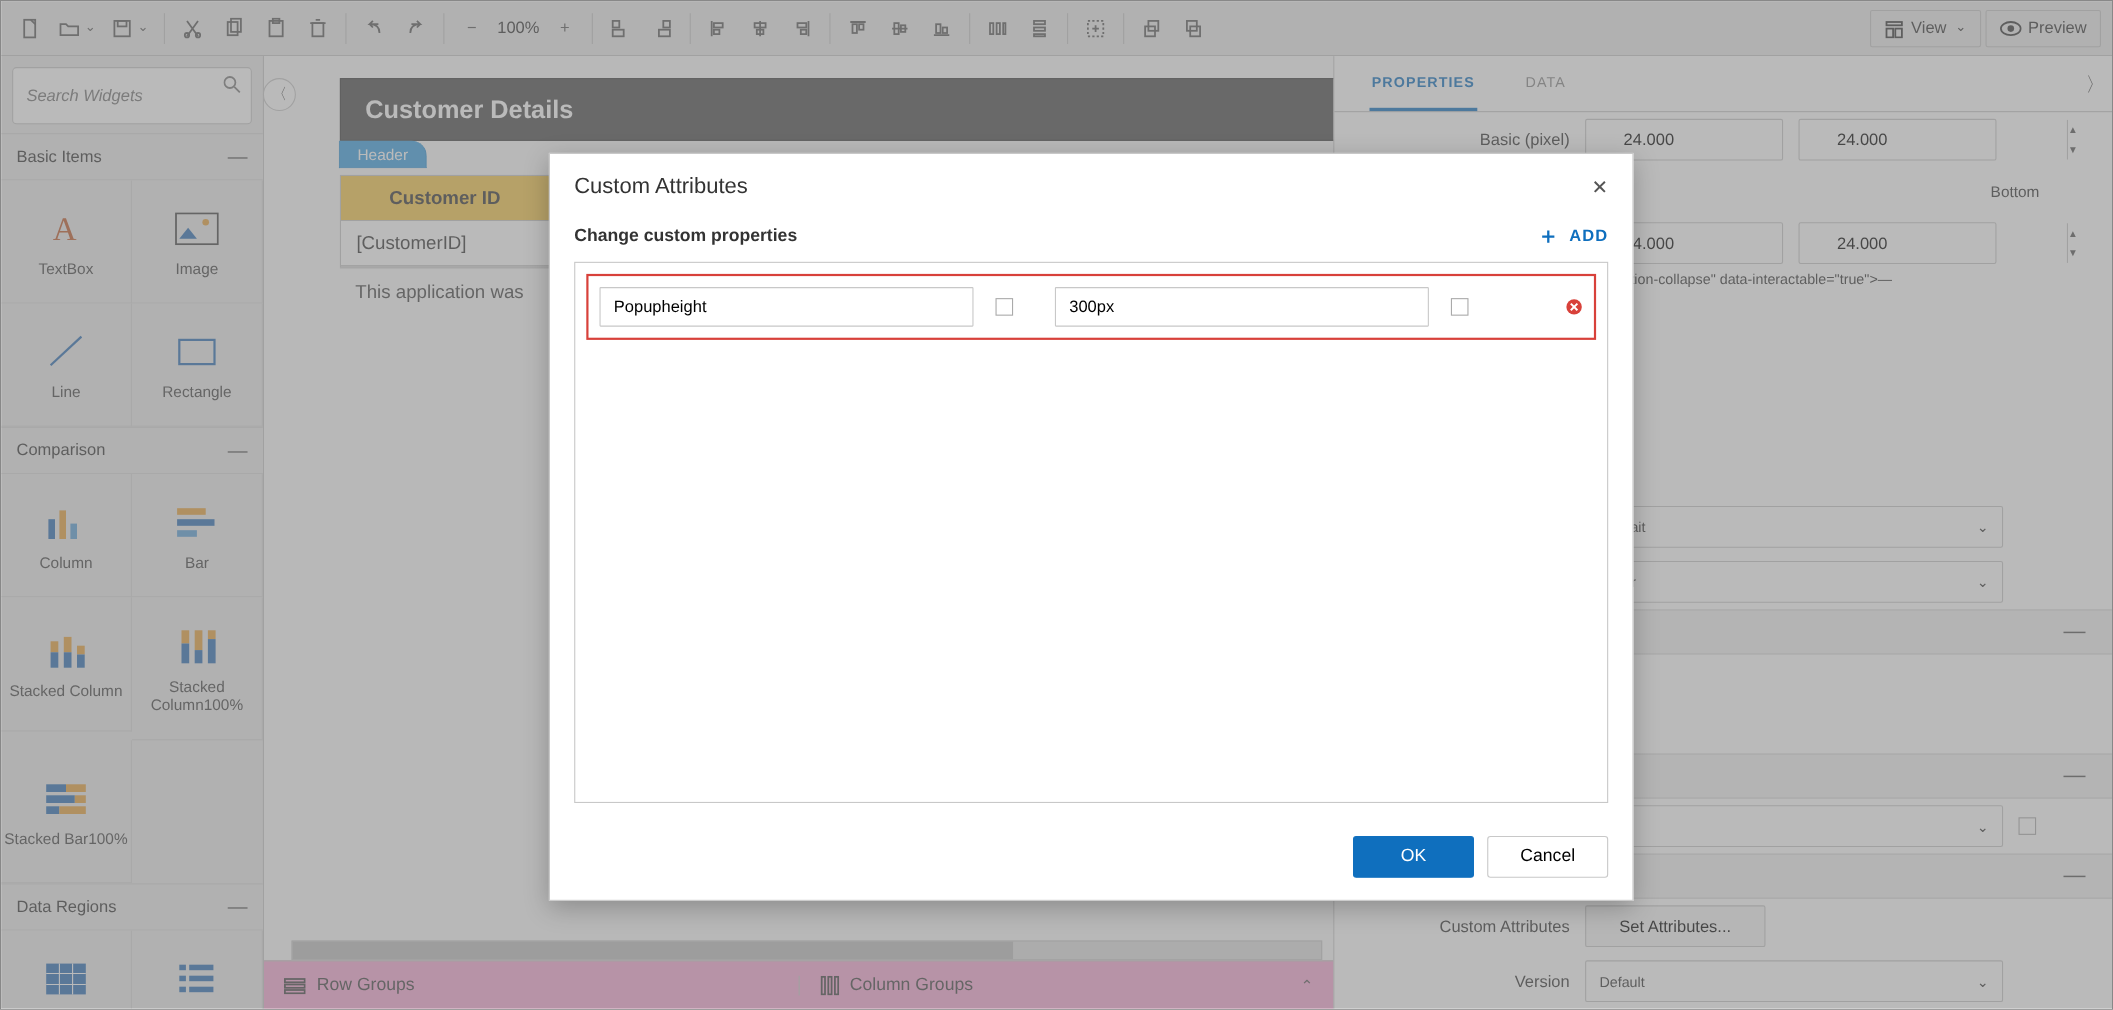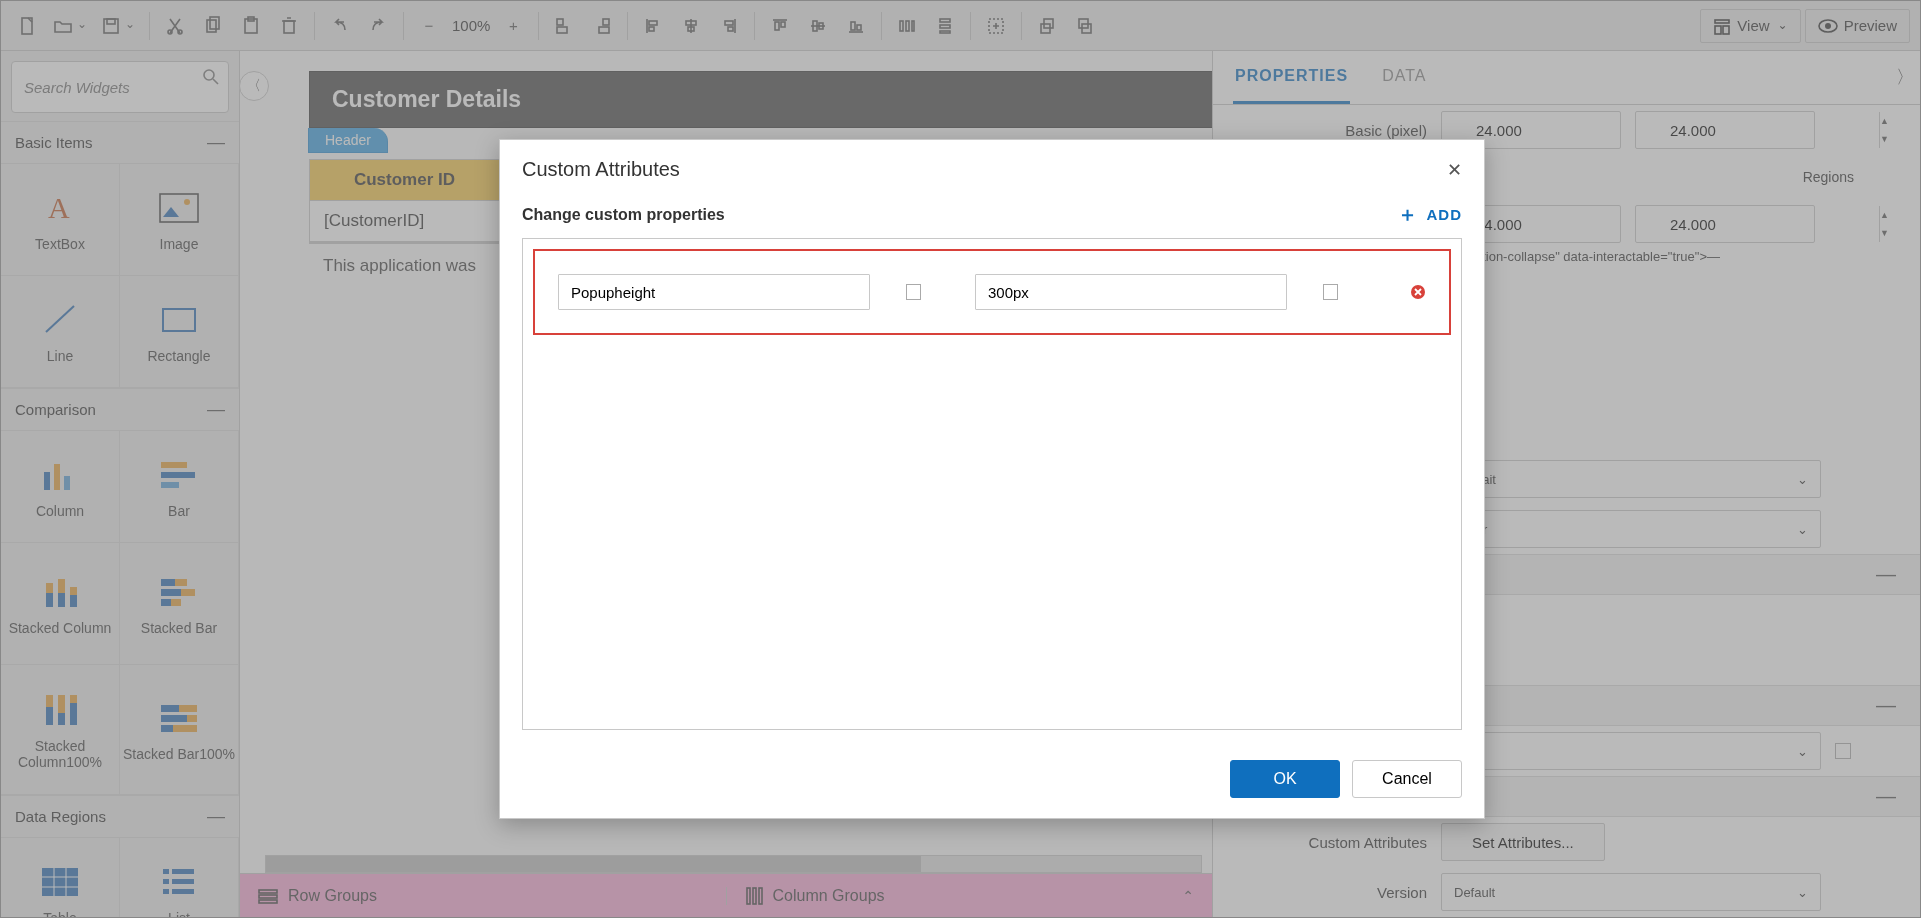--- a/index.html
+++ b/index.html
@@ -143,21 +143,21 @@
   .grp + .grp { border-left:1px solid var(--line);}
   .grp-tog { margin-left:auto; font-size:14px; color:#555; }
 
   
   .props {
     width: 708px; border-left:1px solid var(--line); background:#fff; display:flex; flex-direction:column;
   }
   .props-tabs {
     display:flex; border-bottom:1px solid var(--line); padding:0 20px; gap:30px; position:relative;
   }
-  .ptab { padding:16px 2px; font-size:16px; letter-spacing:1px; color:#888;}
+  .ptab { padding:16px 2px; font-size:13px; letter-spacing:1px; color:#888;margin-left:12px;}
   .ptab.active { color: var(--blue); border-bottom:3px solid var(--blue); font-weight:600;}
   .expand-arrow { position:absolute; right:6px; top:14px; color:#555; font-size:18px; }
   .props-body { flex:1; overflow:auto; padding-right: 6px;}
   .prop-row {
     display:flex; align-items:center; gap:14px; padding:6px 24px; min-height:44px;
   }
   .prop-row .lbl { width: 190px; text-align:right; font-size:15px; color:#333;}
   .numbox {
     flex:1; max-width: 180px; height:38px; border:1px solid var(--line); border-radius:2px;
     display:flex; align-items:center; background:#fff;padding-left:24px;
@@ -199,21 +199,21 @@
   .modal-hd h2 { margin:0; font-size:20px; font-weight:400;}
   .modal-close { font-size:18px; color:#555; }
   .modal-sub { display:flex; align-items:center; justify-content:space-between; padding:14px 22px 10px 22px;}
   .modal-sub .t { font-size:16px; font-weight:600;}
   .add-btn { display:flex; align-items:center; gap:8px; color: var(--blue); font-weight:700; letter-spacing:1px; font-size:15px;}
   .modal-body {
     flex:1; margin:0 22px 16px 22px; border:1px solid var(--line);
     padding:10px;
   }
   .attr-row {
-    border:2px solid #d8413a; padding:23px; display:flex; align-items:center; gap:36px;
+    border:2px solid #d8413a; padding:10px; display:flex; align-items:center; gap:20px;
   }
   .attr-in {
     height:36px; border:1px solid var(--line); border-radius:1px; padding:0 12px; font-size:15px;
   }
   .attr-in.name { width:340px;}
   .attr-in.val { width:340px;margin-left:18px;}
   .attr-chk { width:16px; height:16px; border:1px solid #aaa;}
   .attr-del { color:#d8413a; font-size:15px;}
   .modal-ft {
     display:flex; justify-content:flex-end; gap:12px; padding:14px 22px 20px 22px;
@@ -489,33 +489,20 @@
             <svg width="40" height="34">
               <rect x="6" y="8" width="7" height="10" fill="#e8a23a"></rect>
               <rect x="6" y="18" width="7" height="14" fill="#2a6db3"></rect>
               <rect x="18" y="4" width="7" height="14" fill="#e8a23a"></rect>
               <rect x="18" y="18" width="7" height="14" fill="#2a6db3"></rect>
               <rect x="30" y="12" width="7" height="8" fill="#e8a23a"></rect>
               <rect x="30" y="20" width="7" height="12" fill="#2a6db3"></rect>
             </svg>
           </div>
         <span>Stacked Column</span>
-      </div>
-      <div class="witem" style="height:122px">
-        <div class="wicon">
-            <svg width="40" height="34">
-              <rect x="2" y="4" width="14" height="7" fill="#2a6db3"></rect>
-              <rect x="16" y="4" width="12" height="7" fill="#e8a23a"></rect>
-              <rect x="2" y="14" width="20" height="7" fill="#2a6db3"></rect>
-              <rect x="22" y="14" width="14" height="7" fill="#e8a23a"></rect>
-              <rect x="2" y="24" width="10" height="7" fill="#2a6db3"></rect>
-              <rect x="12" y="24" width="10" height="7" fill="#e8a23a"></rect>
-            </svg>
-          </div>
-        <span>Stacked Bar</span>
       </div>
       <div class="witem" style="height:130px">
         <div class="wicon">
             <svg width="40" height="34">
               <rect x="6" y="2" width="7" height="12" fill="#e8a23a"></rect>
               <rect x="6" y="14" width="7" height="18" fill="#2a6db3"></rect>
               <rect x="18" y="2" width="7" height="18" fill="#e8a23a"></rect>
               <rect x="18" y="20" width="7" height="12" fill="#2a6db3"></rect>
               <rect x="30" y="2" width="7" height="8" fill="#e8a23a"></rect>
               <rect x="30" y="10" width="7" height="22" fill="#2a6db3"></rect>
@@ -632,21 +619,21 @@
           </div>
         <div class="numbox">
             <input value="24.000" style="">
             <div class="spin">
               <span>▲</span>
               <span>▼</span>
             </div>
           </div>
       </div>
       <div class="prop-row" style="justify-content:flex-end; padding-right:60px;">
-        <span style="font-size:14px; color:#333">Regions</span>
+        <span style="font-size:14px; color:#333">Bottom</span>
       </div>
       <div class="prop-row">
         <span class="lbl"></span>
         <div class="numbox">
             <input value="24.000" style="">
             <div class="spin">
               <span>▲</span>
               <span>▼</span>
             </div>
           </div>

